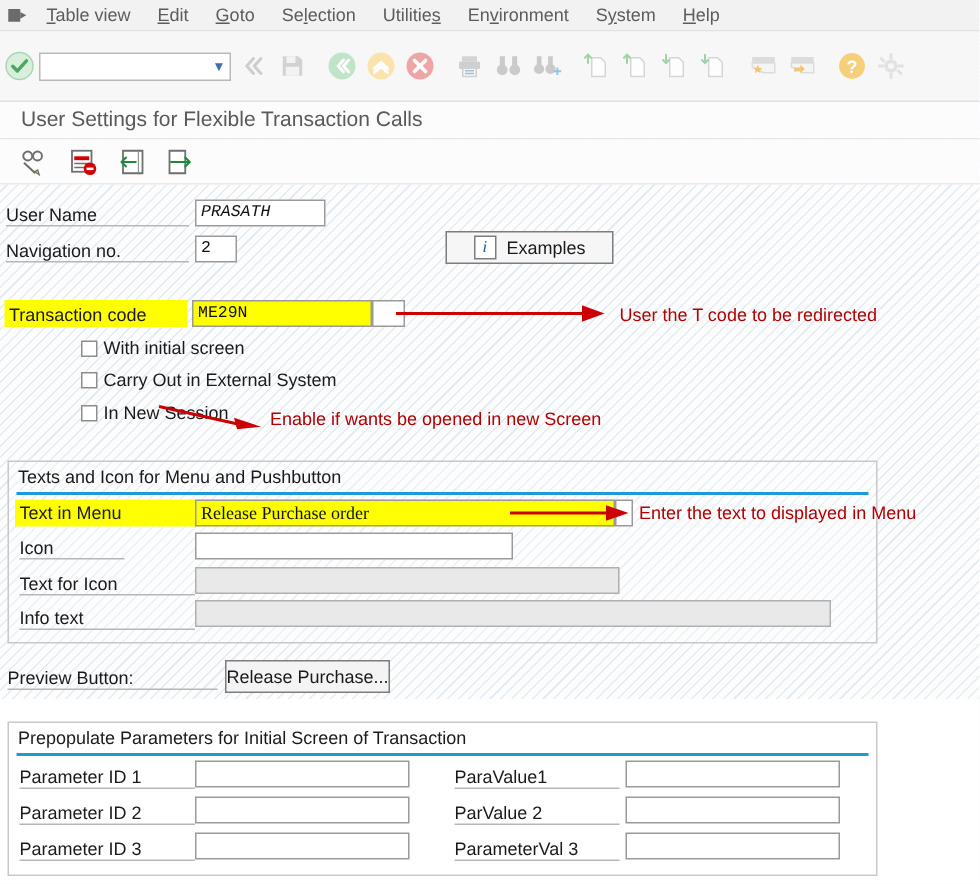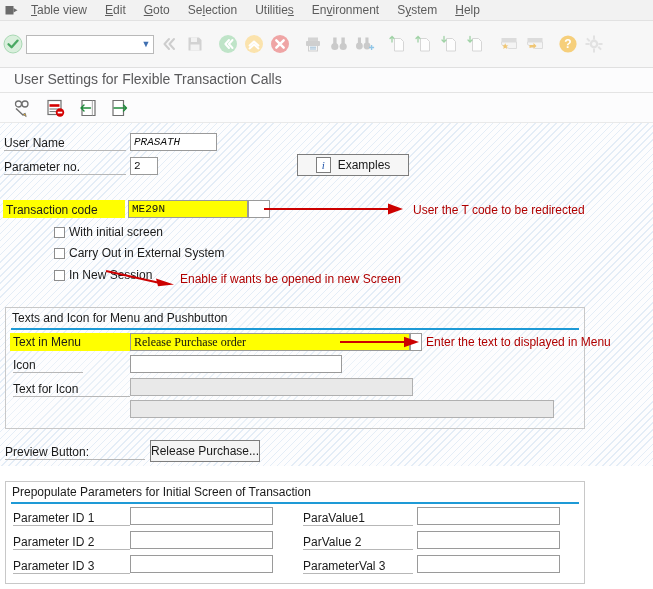--- a/index.html
+++ b/index.html
@@ -417,21 +417,21 @@
       <svg width="22" height="20" viewBox="0 0 22 20">
         <path d="M4 2.5 H14.5 V17.5 H4 Z" fill="#ffffff" stroke="#6f6f6f" stroke-width="1.2"></path>
         <path d="M5 10 H17 M14.5 7 L17.5 10 L14.5 13" stroke="#1f8a3b" stroke-width="1.4" fill="none" stroke-linecap="round" stroke-linejoin="round"></path>
       </svg>
     </div>
   </div>
 
   <div class="lbl lbl-ul" style="left:4px; top:136px; width:122px;">User Name</div>
   <input class="inp" style="left: 130px; top: 133px; width: 87px; font-style: italic;" readonly="" value="PRASATH">
 
-  <div class="lbl lbl-ul" style="left:4px; top:160px; width:122px;">Parameter no.</div>
+  <div class="lbl lbl-ul" style="left:4px; top:160px; width:122px;">Navigation no.</div>
   <input class="inp" style="left: 130px; top: 157px; width: 28px;" value="2">
 
   <div class="btn ex" style="left:297px; top:154px; width:112px; height:22px;">
     <span class="ibox">i</span>
     <span>Examples</span>
   </div>
 
   <div class="hl-yellow" style="left:3px; top:200px; width:122px; height:18px;"></div>
   <div class="lbl" style="left:6px; top:203px;">Transaction code</div>
   <input class="inp yellow" style="left: 128px; top: 200px; width: 120px;" value="ME29N">
@@ -476,20 +476,21 @@
     <path d="M66 2.8 L81 8 L66 13.2 Z" fill="#cc0000"></path>
   </svg>
   <div class="anno" style="left:426px; top:335px;">Enter the text to displayed in Menu</div>
 
   <div class="lbl lbl-ul" style="left:13px; top:358px; width:70px;">Icon</div>
   <input class="inp sans" style="left: 130px; top: 355px; width: 212px;" value="">
 
   <div class="lbl lbl-ul" style="left:13px; top:382px; width:117px;">Text for Icon</div>
   <input class="inp sans gray" style="left: 130px; top: 378px; width: 283px;" readonly="" disabled="" value="">
 
+  <div class="lbl lbl-ul" style="left:13px; top:405px; width:117px;">Info text</div>
   <input class="inp sans gray" style="left: 130px; top: 400px; width: 424px;" readonly="" disabled="" value="">
 
   <div class="lbl lbl-ul" style="left:5px; top:445px; width:140px;">Preview Button:</div>
   <div class="btn" style="left:150px; top:440px; width:110px; height:22px;">
     <span>Release Purchase...</span>
   </div>
 
   <div class="group" style="left:5px; top:481px; width:580px; height:103px;"></div>
   <div class="group-title" style="left:12px; top:485px;">Prepopulate Parameters for Initial Screen of Transaction</div>
   <div class="group-rule" style="left:11px; top:502px; width:568px;"></div>

